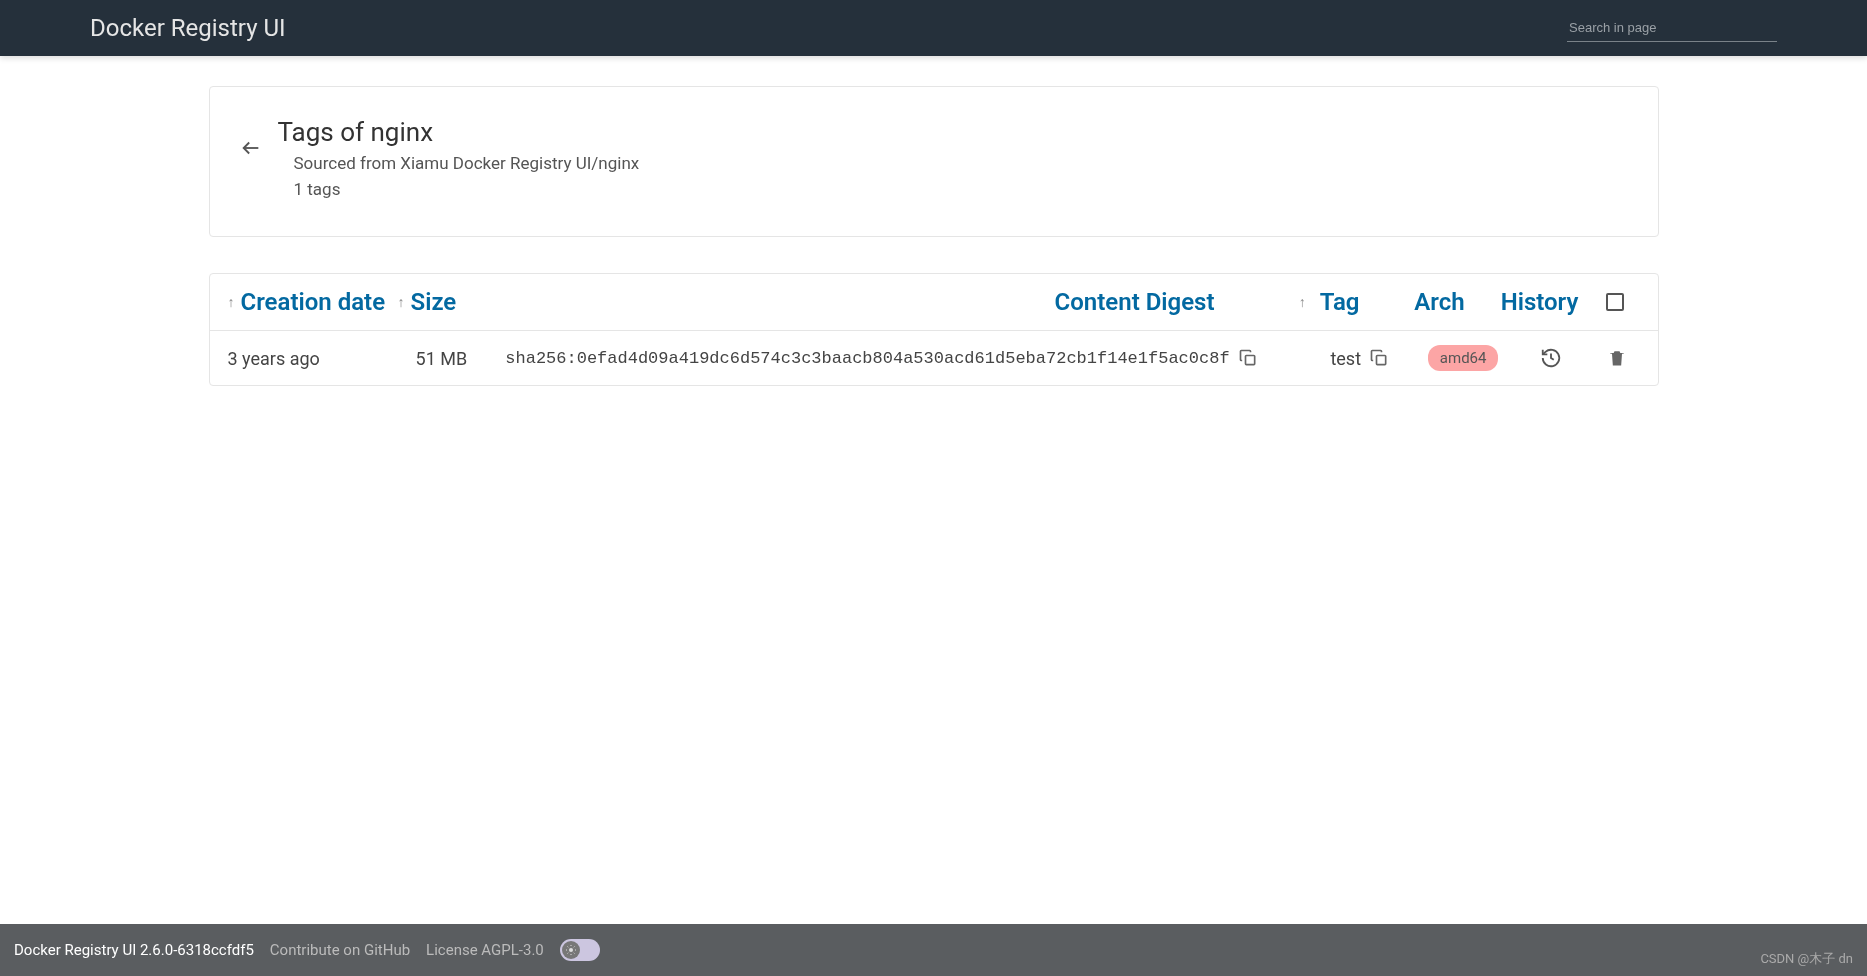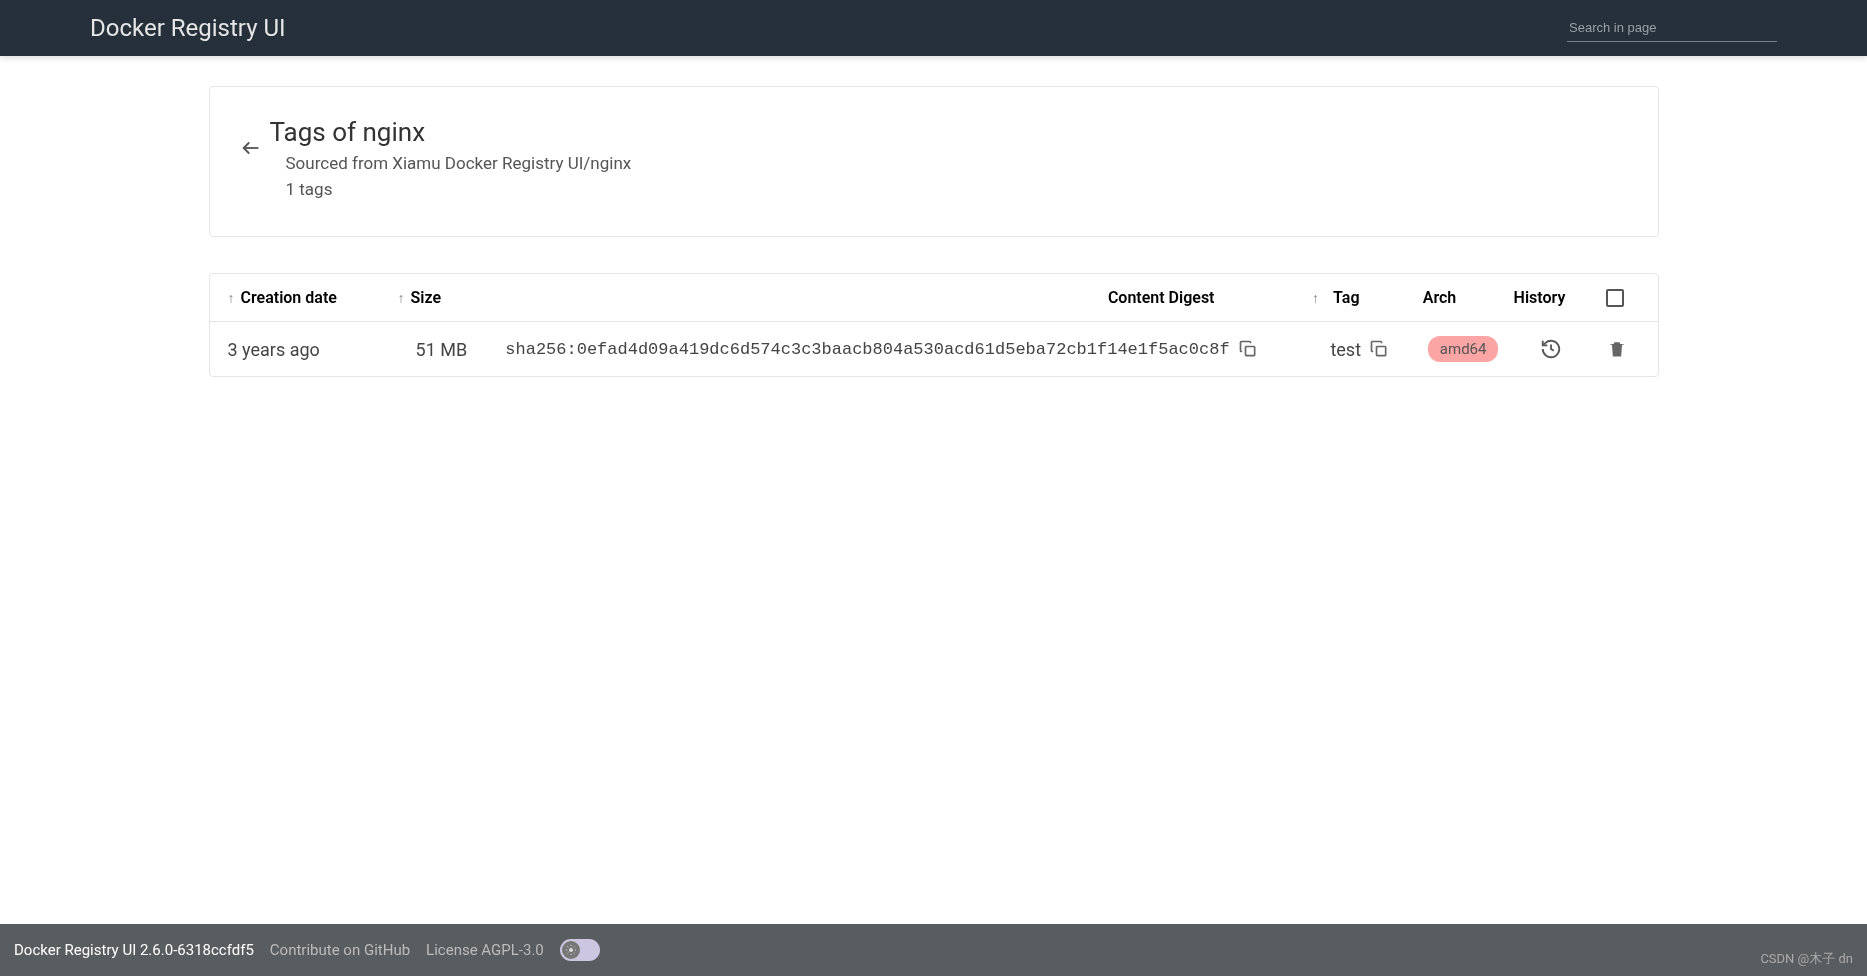--- a/index.html
+++ b/index.html
@@ -52,21 +52,21 @@
     .card {
       background: #fff;
       border: 1px solid #e5e5e5;
       border-radius: 4px;
       margin-bottom: 36px;
     }
     .title-card {
       padding: 30px 40px 34px 30px;
       display: flex;
       align-items: flex-start;
-      gap: 8px;
+      gap: 16px;
     }
     .back-arrow {
       color: #555;
       font-size: 22px;
       margin-top: 20px;
       cursor: pointer;
       display: flex;
       align-items: center;
     }
     .title-block h2 {
@@ -123,23 +123,23 @@
     }
     .col-history {
       width: 100px;
       justify-content: center;
     }
     .col-checkbox {
       width: 50px;
       justify-content: center;
     }
     .th {
-      color: #000000;
+      color: #0369a1;
       font-weight: 600;
-      font-size: 16px;
+      font-size: 24px;
     }
     .sort-icon {
       color: #888;
       font-size: 14px;
       margin-right: 6px;
     }
     .td {
       color: #444;
       font-size: 18px;
     }

